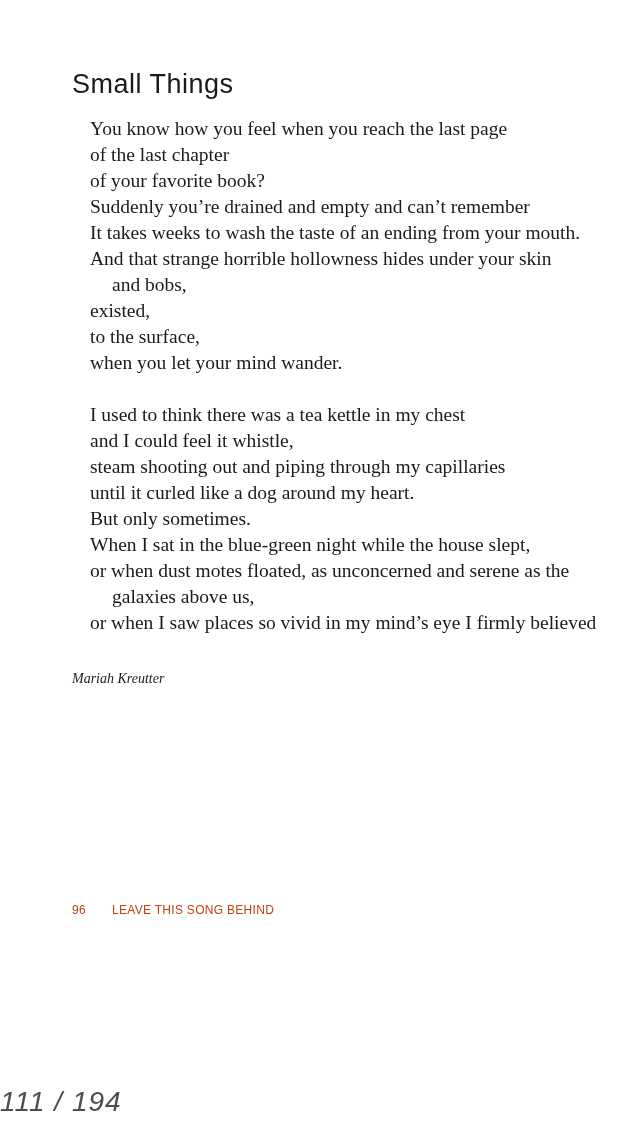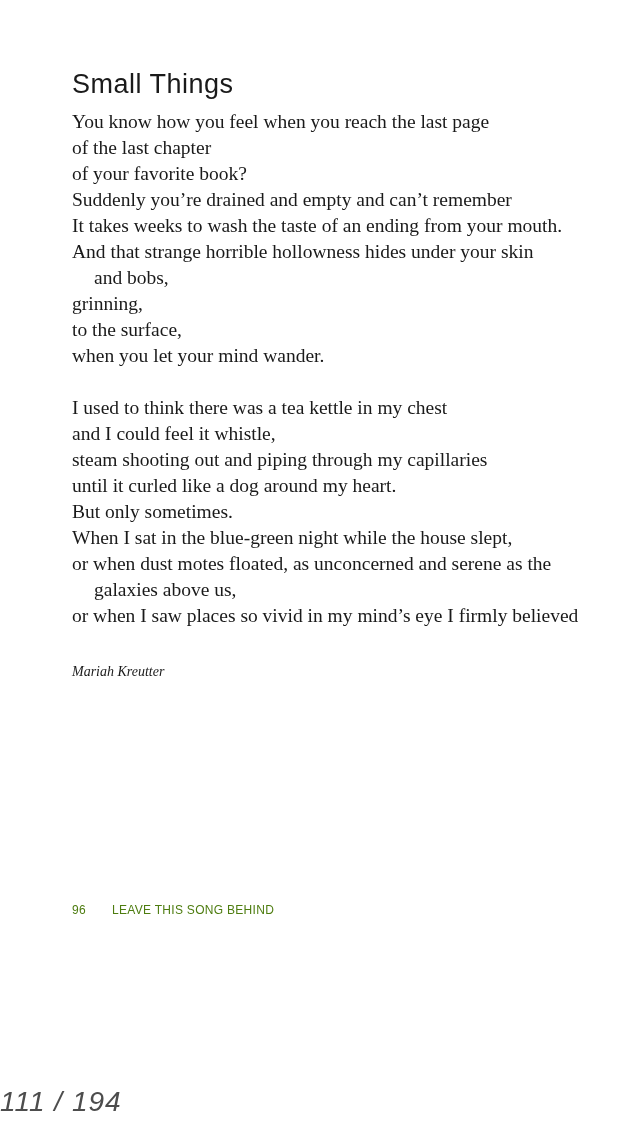--- a/index.html
+++ b/index.html
@@ -29,21 +29,21 @@
   }
   .poem-title{
     font-family:"Liberation Sans", sans-serif;
     font-weight:500;
     font-size:27px;
     letter-spacing:0.5px;
     line-height:28px;
     color:var(--ink);
     margin-bottom:11px;
   }
-  .stanza{margin:0;}
+  .stanza{margin:18px;}
   .stanza + .stanza{margin-top:26px;}
   .poem-line{
     font-size:19.5px;
     line-height:26px;
     white-space:nowrap;
     color:var(--ink);
   }
   .poem-line.indent{padding-left:22px;}
   .author{
     margin-top:30px;
@@ -52,21 +52,21 @@
     font-style:italic;
     color:var(--ink);
   }
   .book-footer{
     position:absolute;
     left:72px;
     top:903px;
     font-family:"Liberation Sans", sans-serif;
     font-size:12px;
     letter-spacing:0.3px;
-    color:#4d7c0f;
+    color:#c2410c;
     display:flex;
     align-items:baseline;
   }
   .book-footer .folio{margin-right:26px;}
   .book-footer .running-title{text-transform:uppercase;}
   .progress-indicator{
     position:absolute;
     left:0;
     right:0;
     top:1086px;
@@ -87,21 +87,21 @@
     <h1 class="poem-title">Small Things</h1>
 
     <div class="stanza">
       <div class="poem-line">You know how you feel when you reach the last page</div>
       <div class="poem-line">of the last chapter</div>
       <div class="poem-line">of your favorite book?</div>
       <div class="poem-line">Suddenly you’re drained and empty and can’t remember</div>
       <div class="poem-line">It takes weeks to wash the taste of an ending from your mouth.</div>
       <div class="poem-line">And that strange horrible hollowness hides under your skin</div>
       <div class="poem-line indent">and bobs,</div>
-      <div class="poem-line">grinning,</div>
+      <div class="poem-line">existed,</div>
       <div class="poem-line">to the surface,</div>
       <div class="poem-line">when you let your mind wander.</div>
     </div>
 
     <div class="stanza">
       <div class="poem-line">I used to think there was a tea kettle in my chest</div>
       <div class="poem-line">and I could feel it whistle,</div>
       <div class="poem-line">steam shooting out and piping through my capillaries</div>
       <div class="poem-line">until it curled like a dog around my heart.</div>
       <div class="poem-line">But only sometimes.</div>

